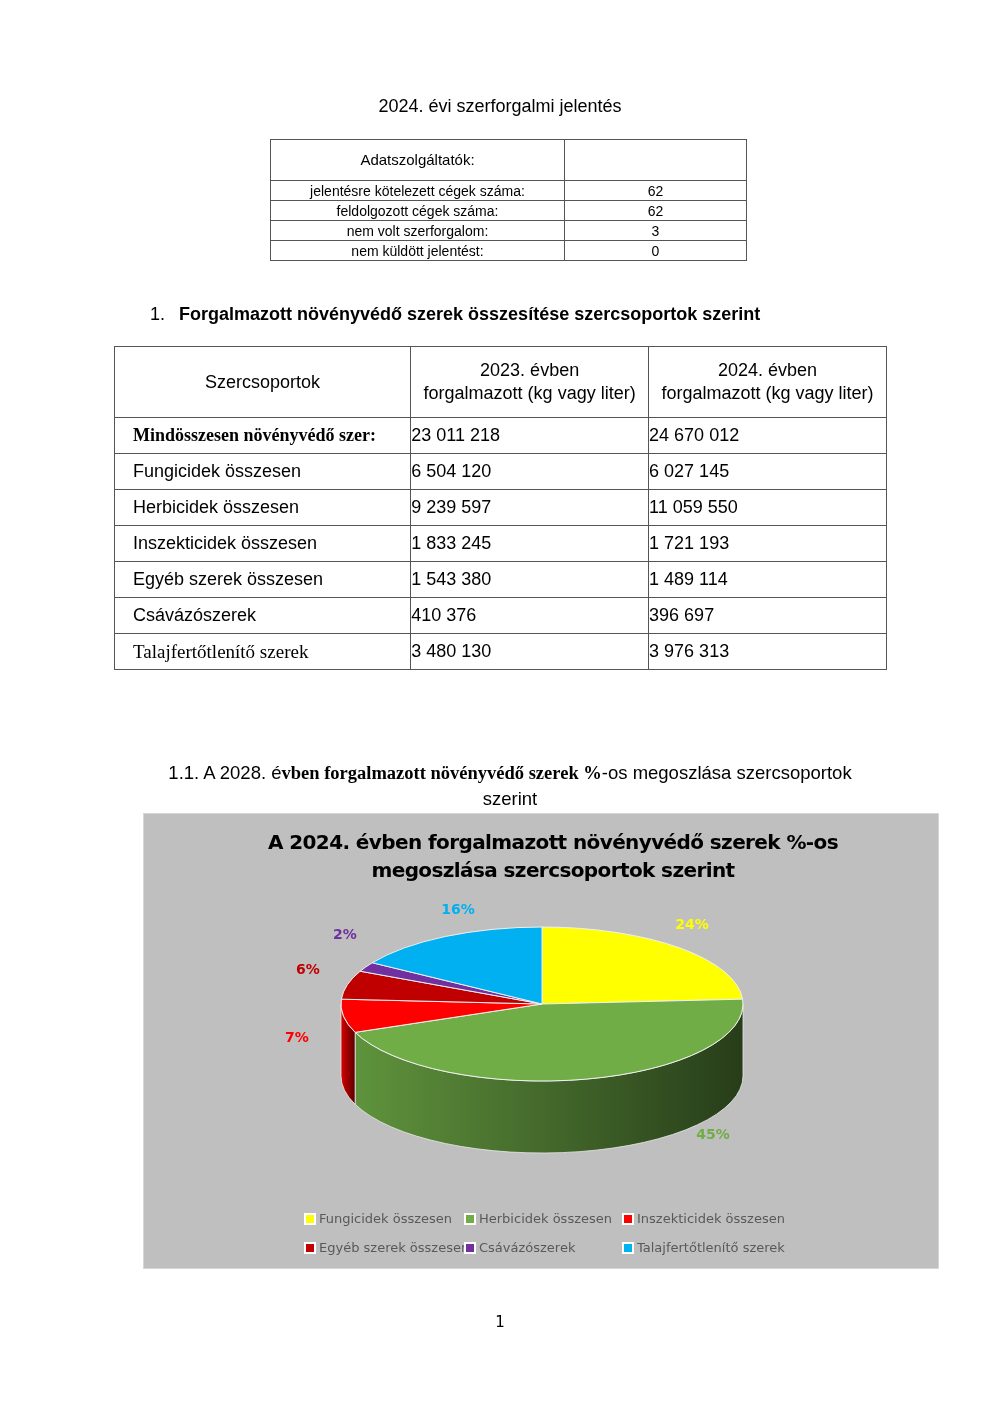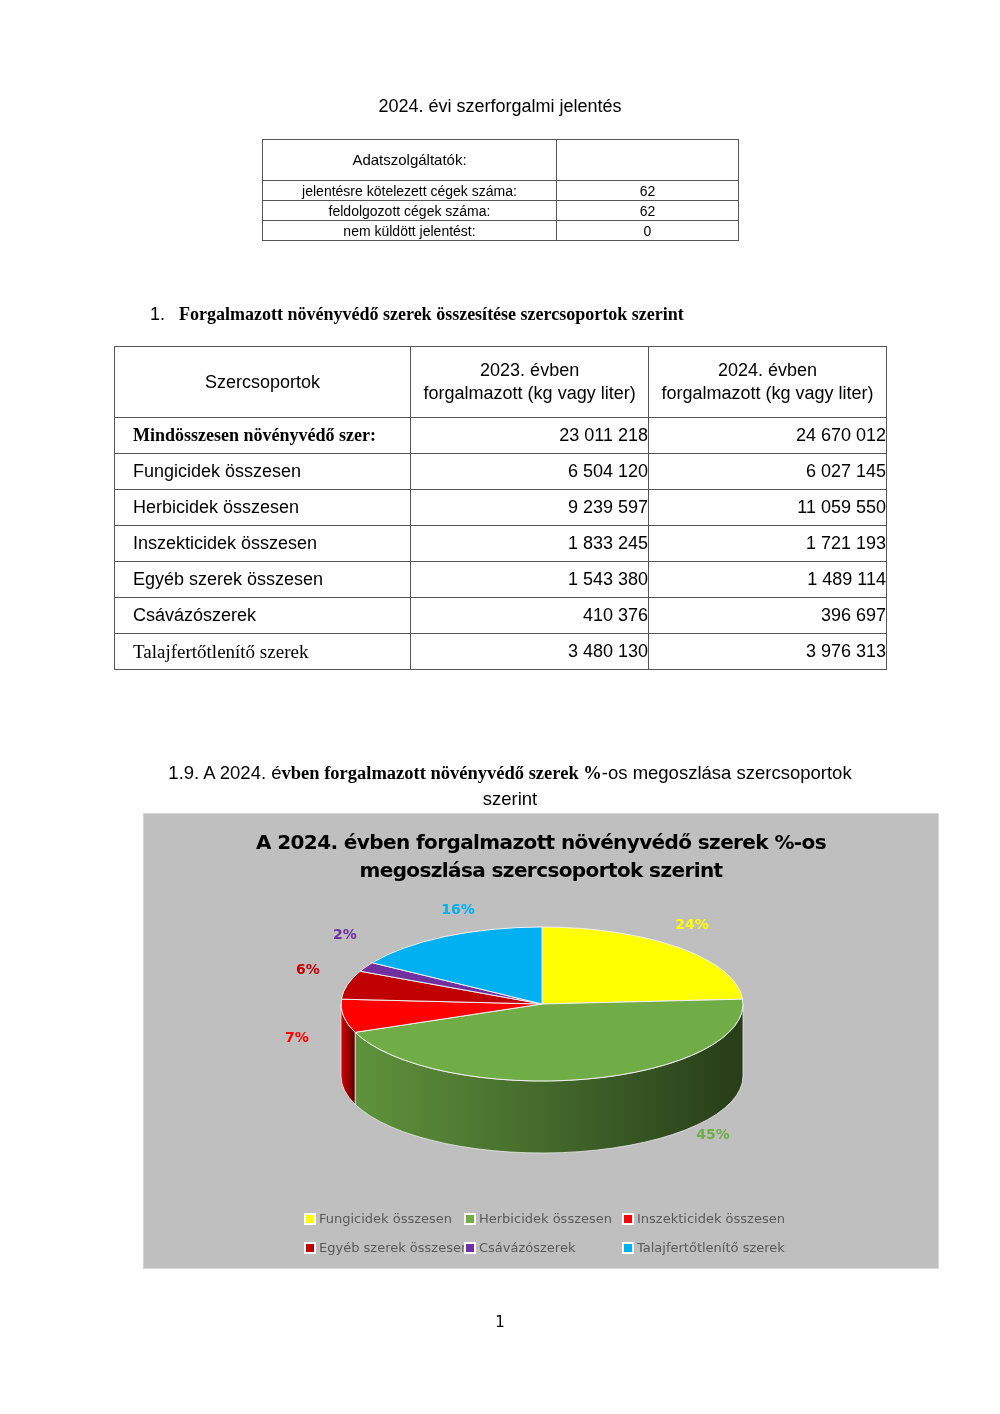--- a/index.html
+++ b/index.html
@@ -1,38 +1,38 @@
 <!DOCTYPE html>
 <html><head>
 <meta charset="utf-8">
 <style>
   html, body { margin:0; padding:0; background:#ffffff; }
   body { width:1000px; height:1414px; position:relative; overflow:hidden;
          font-family:"Liberation Sans", sans-serif; color:#000; }
   .abs { position:absolute; }
   #doc-title { left:0; width:1000px; top:96px; text-align:center; font-size:18px; }
   table { border-collapse:collapse; }
-  #providers { left:262px; top:139px; width:477px; font-size:14px; }
+  #providers { left:270px; top:139px; width:477px; font-size:14px; }
   #providers td { border:1px solid #555; text-align:center; padding:0; height:19px; line-height:18px; }
   #providers tr.head td { height:40px; font-size:15px; }
   #providers td.lbl { width:293px; }
   #sec1 { left:150px; top:304px; font-size:18px; }
   #sec1 .num { font-family:"Liberation Sans", sans-serif; margin-right:14px; }
-  #sec1 .txt { font-family:Liberation Serif, serif; font-weight:bold; }
+  #sec1 .txt { font-family:Liberation Sans, sans-serif; font-weight:bold; }
   #groups { left:114px; top:346px; width:773px; font-size:18px; }
   #groups td { border:1px solid #555; height:35px; padding:0; }
   #groups tr.head td { height:70px; text-align:center; line-height:23px; }
   #groups td.c0 { width:284px; padding-left:18px; }
-  #groups td.num { text-align:right; padding-right:0; width:243px; }
+  #groups td.num { text-align:left; padding-right:0; width:243px; }
   #groups tr.total td.c0 { font-family:"Liberation Serif", serif; font-weight:bold; font-size:18px; }
   #groups tr.serif td.c0 { font-family:"Liberation Serif", serif; font-size:19px; }
   #sec11 { left:140px; width:740px; top:760px; text-align:center; font-size:18.5px; line-height:26px; }
   #sec11 .b { font-family:"Liberation Serif", serif; font-weight:bold;margin-top:24px; }
   #chart-box { left:143px; top:813px; width:794px; height:454px; background:#bfbfbf; border:1px solid #d6d6d6; }
-  #chart-title { left:0; width:794px; top:14px; text-align:center; font-size:20px; font-weight:bold; line-height:28px; color:#000; font-family:"DejaVu Sans", sans-serif; letter-spacing:-0.6px; }
+  #chart-title { left:12px; width:794px; top:14px; text-align:center; font-size:20px; font-weight:bold; line-height:28px; color:#000; font-family:"DejaVu Sans", sans-serif; letter-spacing:-0.6px; }
   #pie-svg { left:0; top:0; }
   .legend { left:160px; top:397px; width:500px; font-size:13px; color:#595959; font-family:"DejaVu Sans", sans-serif; }
   .leg-item { position:absolute; white-space:nowrap; display:flex; align-items:center; }
   .swatch { width:8px; height:8px; border:2px solid #fff; display:inline-block; margin-right:3px; box-sizing:content-box; }
   #page-num { left:0; width:1000px; top:1313px; text-align:center; font-size:15px; font-family:"DejaVu Sans", sans-serif; }
 </style>
 </head>
 <body>
 
 <div id="doc-title" class="abs">2024. évi szerforgalmi jelentés</div>
@@ -43,20 +43,24 @@
     <td class="lbl">Adatszolgáltatók:</td>
     <td></td>
   </tr>
   <tr>
     <td class="lbl">jelentésre kötelezett cégek száma:</td>
     <td>62</td>
   </tr>
   <tr>
     <td class="lbl">feldolgozott cégek száma:</td>
     <td>62</td>
+  </tr>
+  <tr>
+    <td class="lbl">nem volt szerforgalom:</td>
+    <td>3</td>
   </tr>
   <tr>
     <td class="lbl">nem küldött jelentést:</td>
     <td>0</td>
   </tr>
 </tbody>
   </table>
 
 <div id="sec1" class="abs">
   <span class="num">1.</span><span class="txt">Forgalmazott növényvédő szerek összesítése szercsoportok szerint</span>
@@ -101,21 +105,21 @@
   </tr>
   <tr class="serif">
     <td class="c0">Talajfertőtlenítő szerek</td>
     <td class="num">3 480 130</td>
     <td class="num">3 976 313</td>
   </tr>
 </tbody>
   </table>
 
 <div id="sec11" class="abs">
-  <span>1.9. A 2024. é</span><span class="b">vben forgalmazott növényvédő szerek %</span><span>-os megoszlása szercsoportok szerint</span>
+  <span>1.1. A 2028. é</span><span class="b">vben forgalmazott növényvédő szerek %</span><span>-os megoszlása szercsoportok szerint</span>
 </div>
 
 <div id="chart-box" class="abs">
   <div id="chart-title" class="abs">
     <span>A 2024. évben forgalmazott növényvédő szerek %-os</span><br>
     <span>megoszlása szercsoportok szerint</span>
   </div>
   <svg id="pie-svg" class="abs" width="794" height="454">
       <defs>
         <linearGradient id="grad1" x1="1" x2="0" y1="0" y2="0">

